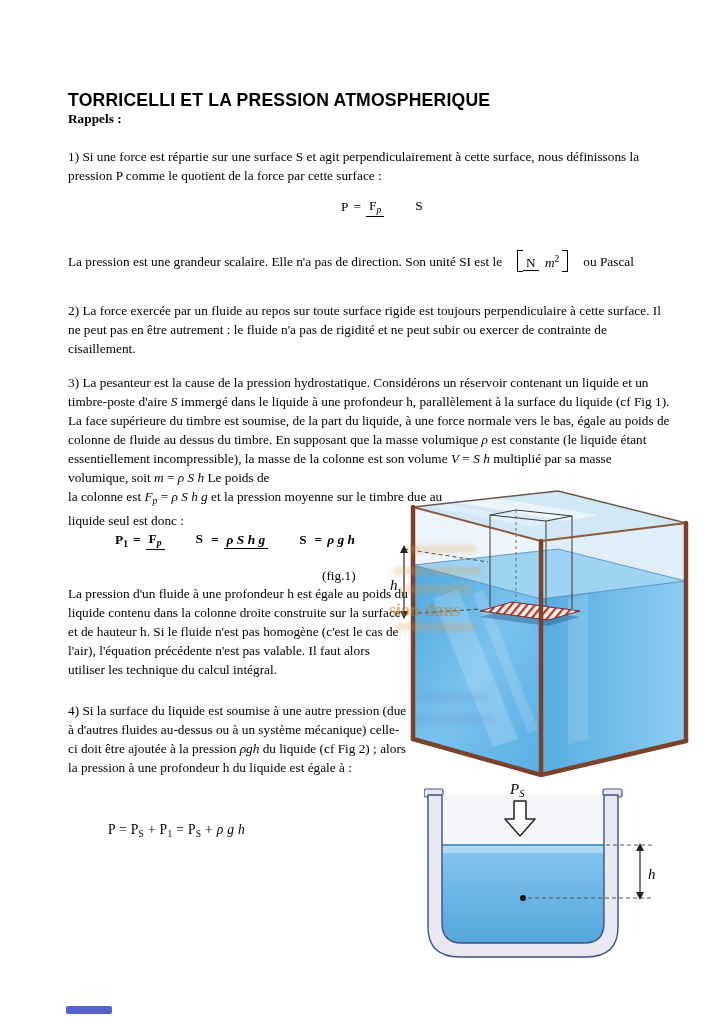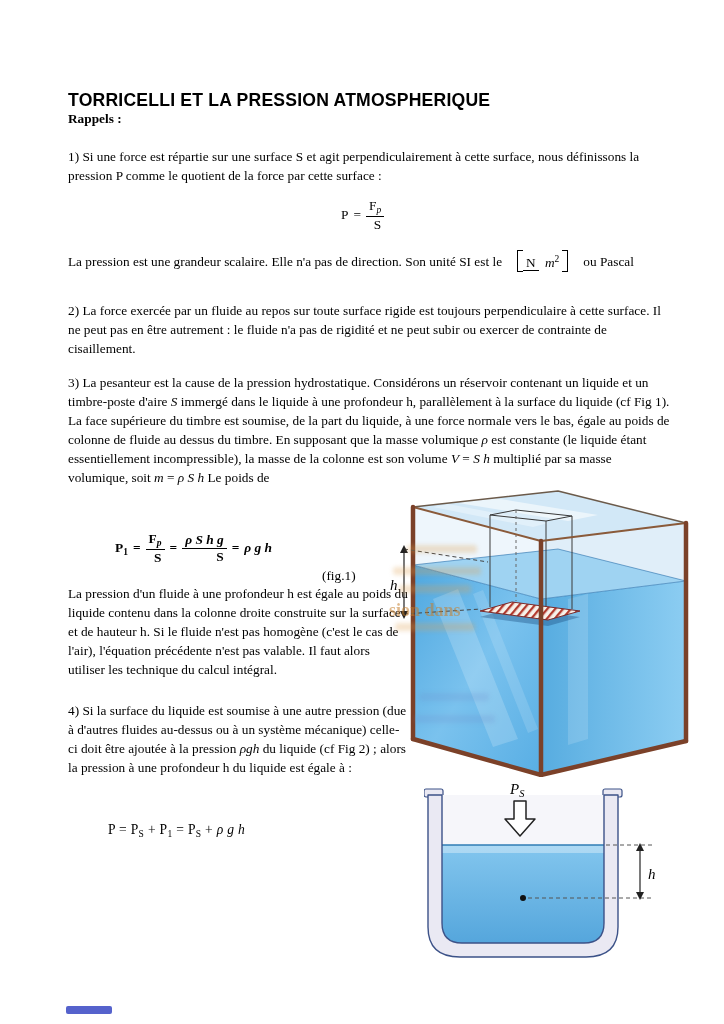--- a/index.html
+++ b/index.html
@@ -18,21 +18,21 @@
   #rappels{position:absolute;left:68px;top:111px;font-weight:700;}
 
   #p1{left:68px;top:147px;width:598px;}
   #p2{left:68px;top:301px;width:606px;}
   #p3a{left:68px;top:373px;width:602px;}
   #p3b{left:68px;top:487px;width:408px;}
   #p5{left:68px;top:584px;width:340px;}
   #p4{left:68px;top:701px;width:340px;}
 
   .math{position:absolute;display:flex;align-items:center;gap:5px;font-size:13.4px;}
-  .math .frac{display:inline-flex;flex-direction:column;align-items:flex-end;text-align:center;line-height:1.15;}
+  .math .frac{display:inline-flex;flex-direction:row;align-items:flex-start;text-align:center;line-height:1.15;gap:28px;}
   .frac .num{border-bottom:1px solid #000;padding:0 3px;}
   .frac .den{padding:0 3px;}
   #f1{left:341px;top:198px;}
   #f2{left:115px;top:531px;font-weight:700;}
   #f3{position:absolute;left:108px;top:822px;font-weight:400;font-size:13.6px;letter-spacing:.3px;}
 
   #unit{position:absolute;left:68px;top:250px;display:flex;align-items:center;gap:13px;line-height:19px;}
   .brgroup{display:inline-flex;align-items:stretch;margin:0 2px;}
   .sqbr-l{border-left:1.4px solid #000;border-top:1.4px solid #000;border-bottom:1.4px solid #000;width:5px;}
   .sqbr-r{border-right:1.4px solid #000;border-top:1.4px solid #000;border-bottom:1.4px solid #000;width:5px;}
@@ -81,20 +81,21 @@
         <span class="den"><span class="i">m</span><sup>2</sup></span>
       </span>
       <span class="sqbr-r"></span>
     </span>
     <span>ou Pascal</span>
   </div>
 
   <p id="p2" class="blk">2)  La force exercée par un fluide au repos sur toute surface rigide est toujours perpendiculaire à cette surface. Il ne peut pas en être autrement : le fluide n'a pas de rigidité et ne peut subir ou exercer de contrainte de cisaillement.</p>
 
   <p id="p3a" class="blk"><span>3) La pesanteur est la cause de la pression hydrostatique. Considérons un réservoir contenant un liquide et un timbre-poste d'aire  </span><span class="i">S</span><span>  immergé dans le liquide à une profondeur h, parallèlement à la surface du liquide (cf Fig 1). La face supérieure du timbre est soumise, de la part du liquide, à une force normale vers le bas, égale au poids de colonne de fluide au dessus du timbre. En supposant que la masse volumique </span><span class="i">ρ</span><span> est constante (le liquide étant essentiellement incompressible), la masse de la colonne est son volume  </span><span class="i">V</span><span> = </span><span class="i">S h</span><span>  multiplié par sa masse volumique, soit  </span><span class="i">m</span><span> = </span><span class="i">ρ S h</span><span>  Le poids de</span></p>
+  <p id="p3b" class="blk"><span>la colonne est  </span><span class="i">F</span><span class="i sub">p</span><span>  =  </span><span class="i">ρ S h g</span><span>  et la pression moyenne sur le timbre due au liquide seul est donc :</span></p>
 
   <div id="f2" class="math">
     <span><span>P</span><span class="sub">1</span></span>
     <span>=</span>
     <span class="frac">
       <span class="num"><span>F</span><span class="sub i">p</span></span>
       <span class="den">S</span>
     </span>
     <span>=</span>
     <span class="frac">

